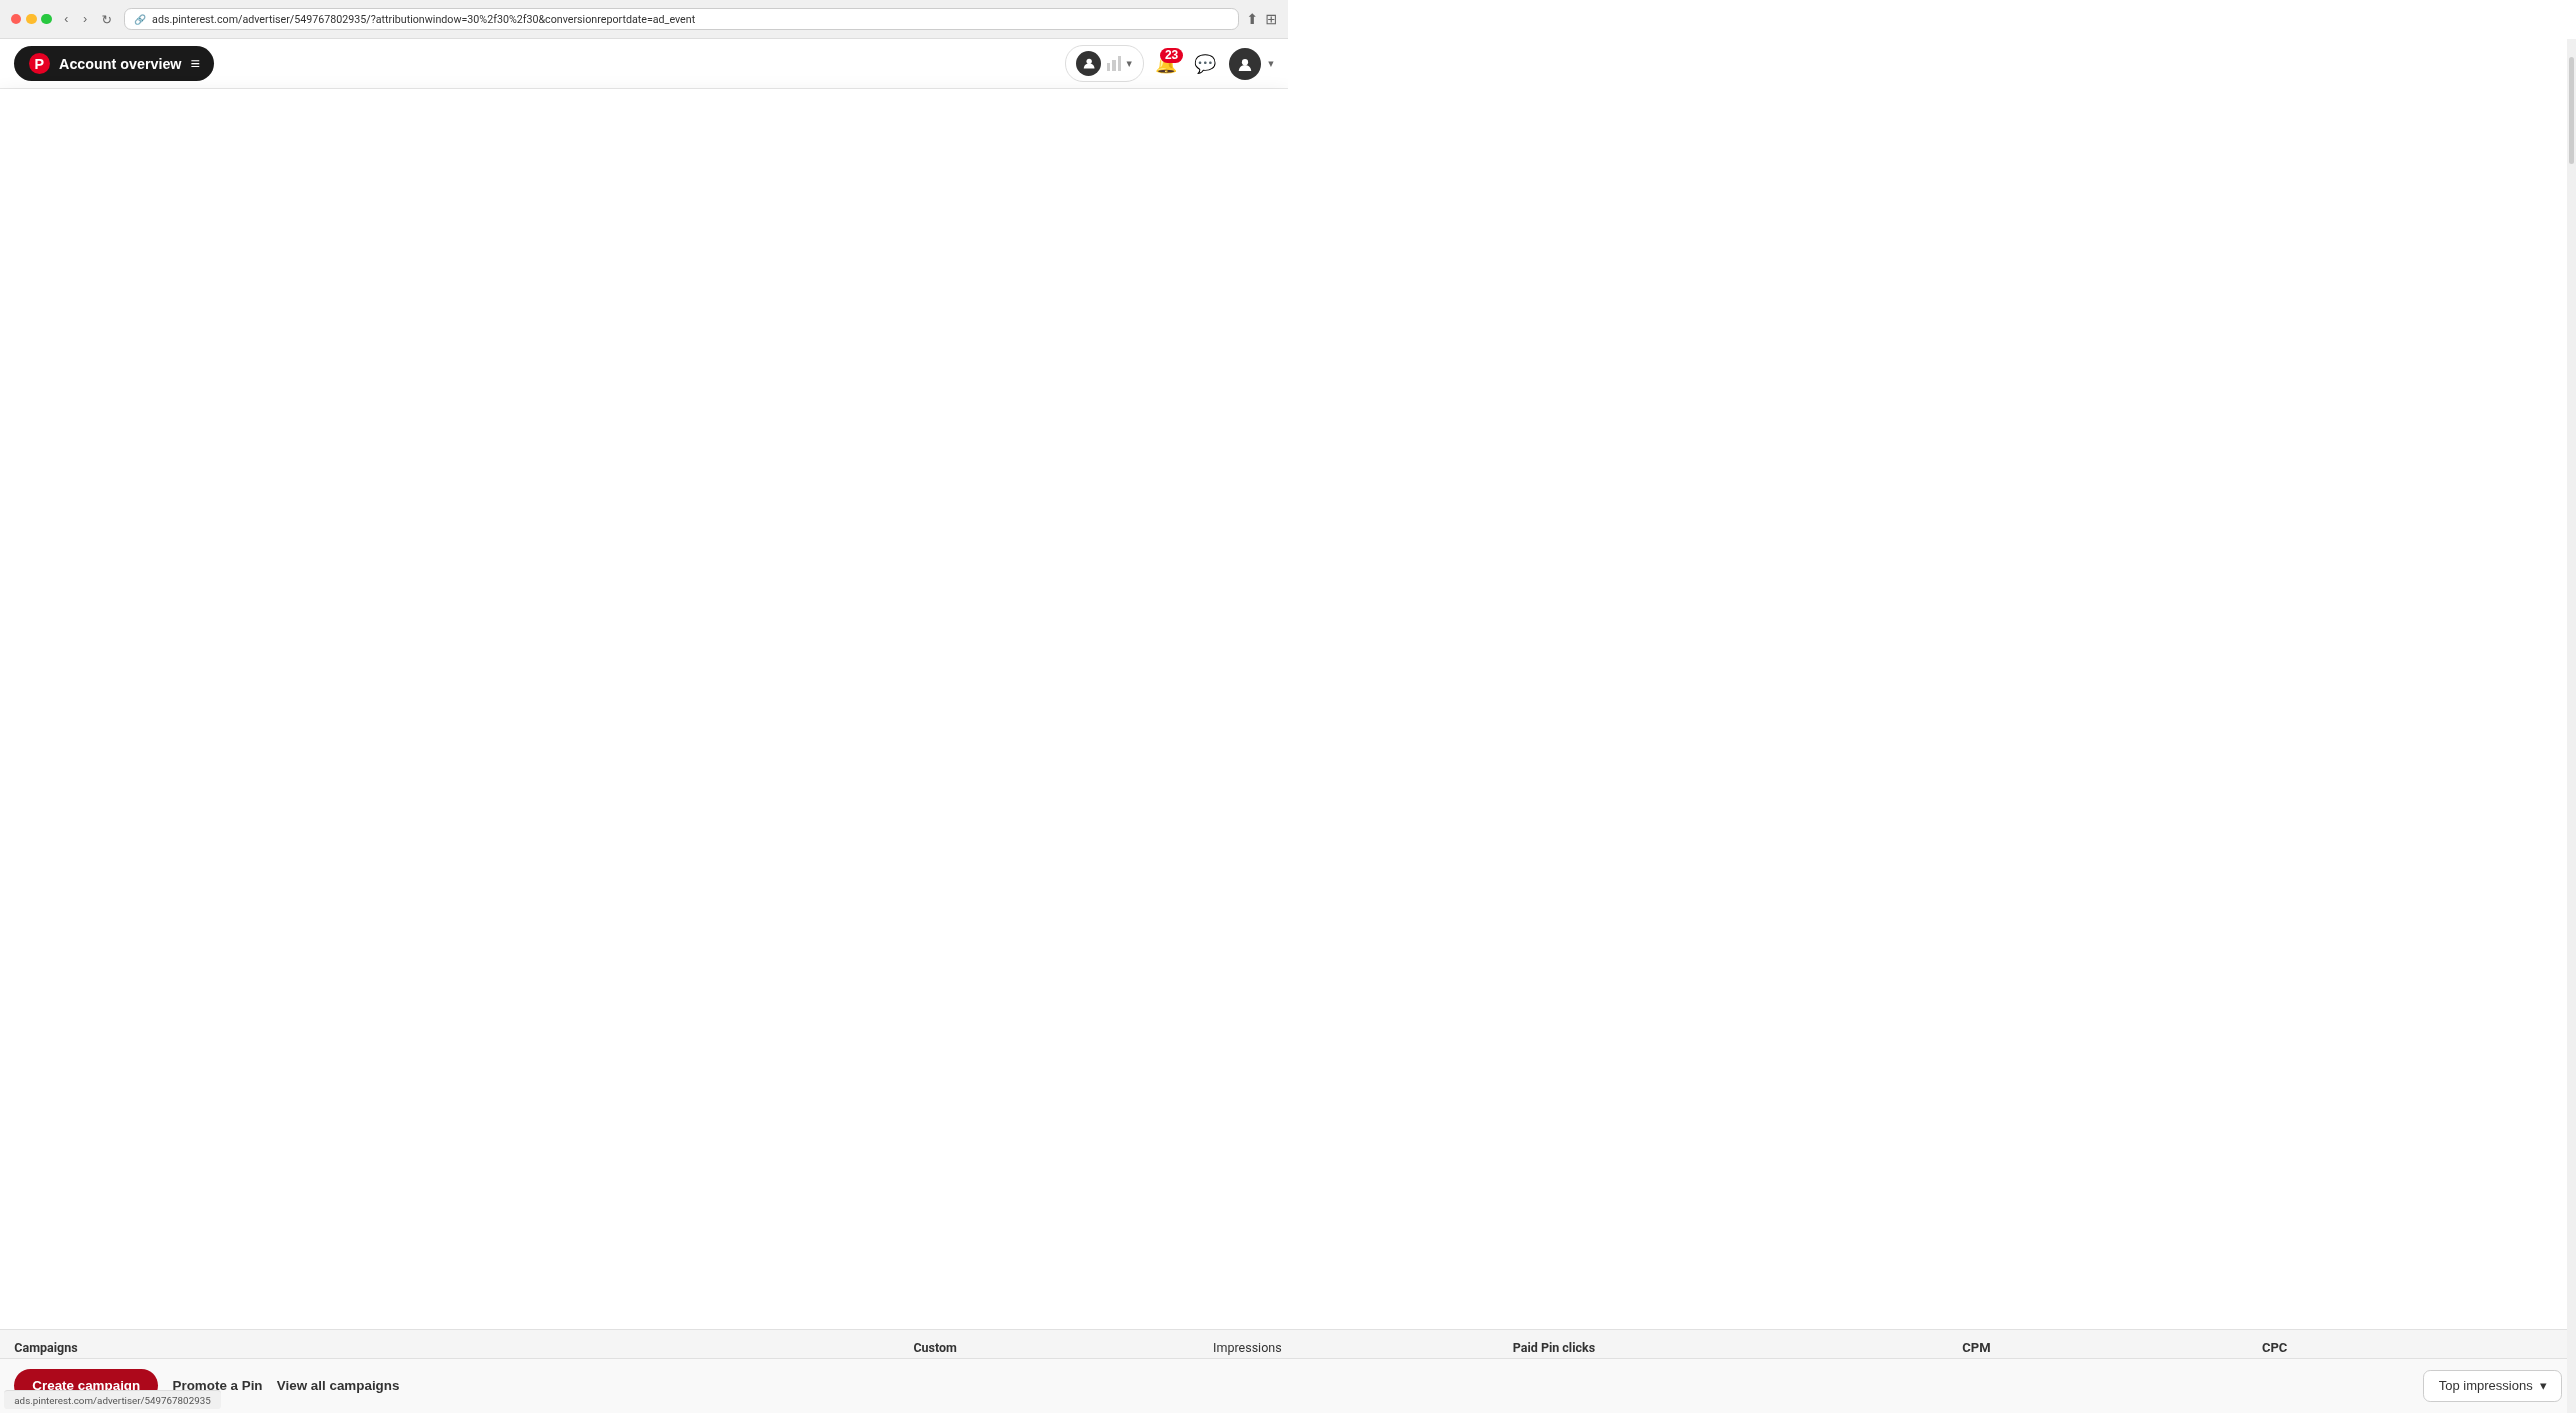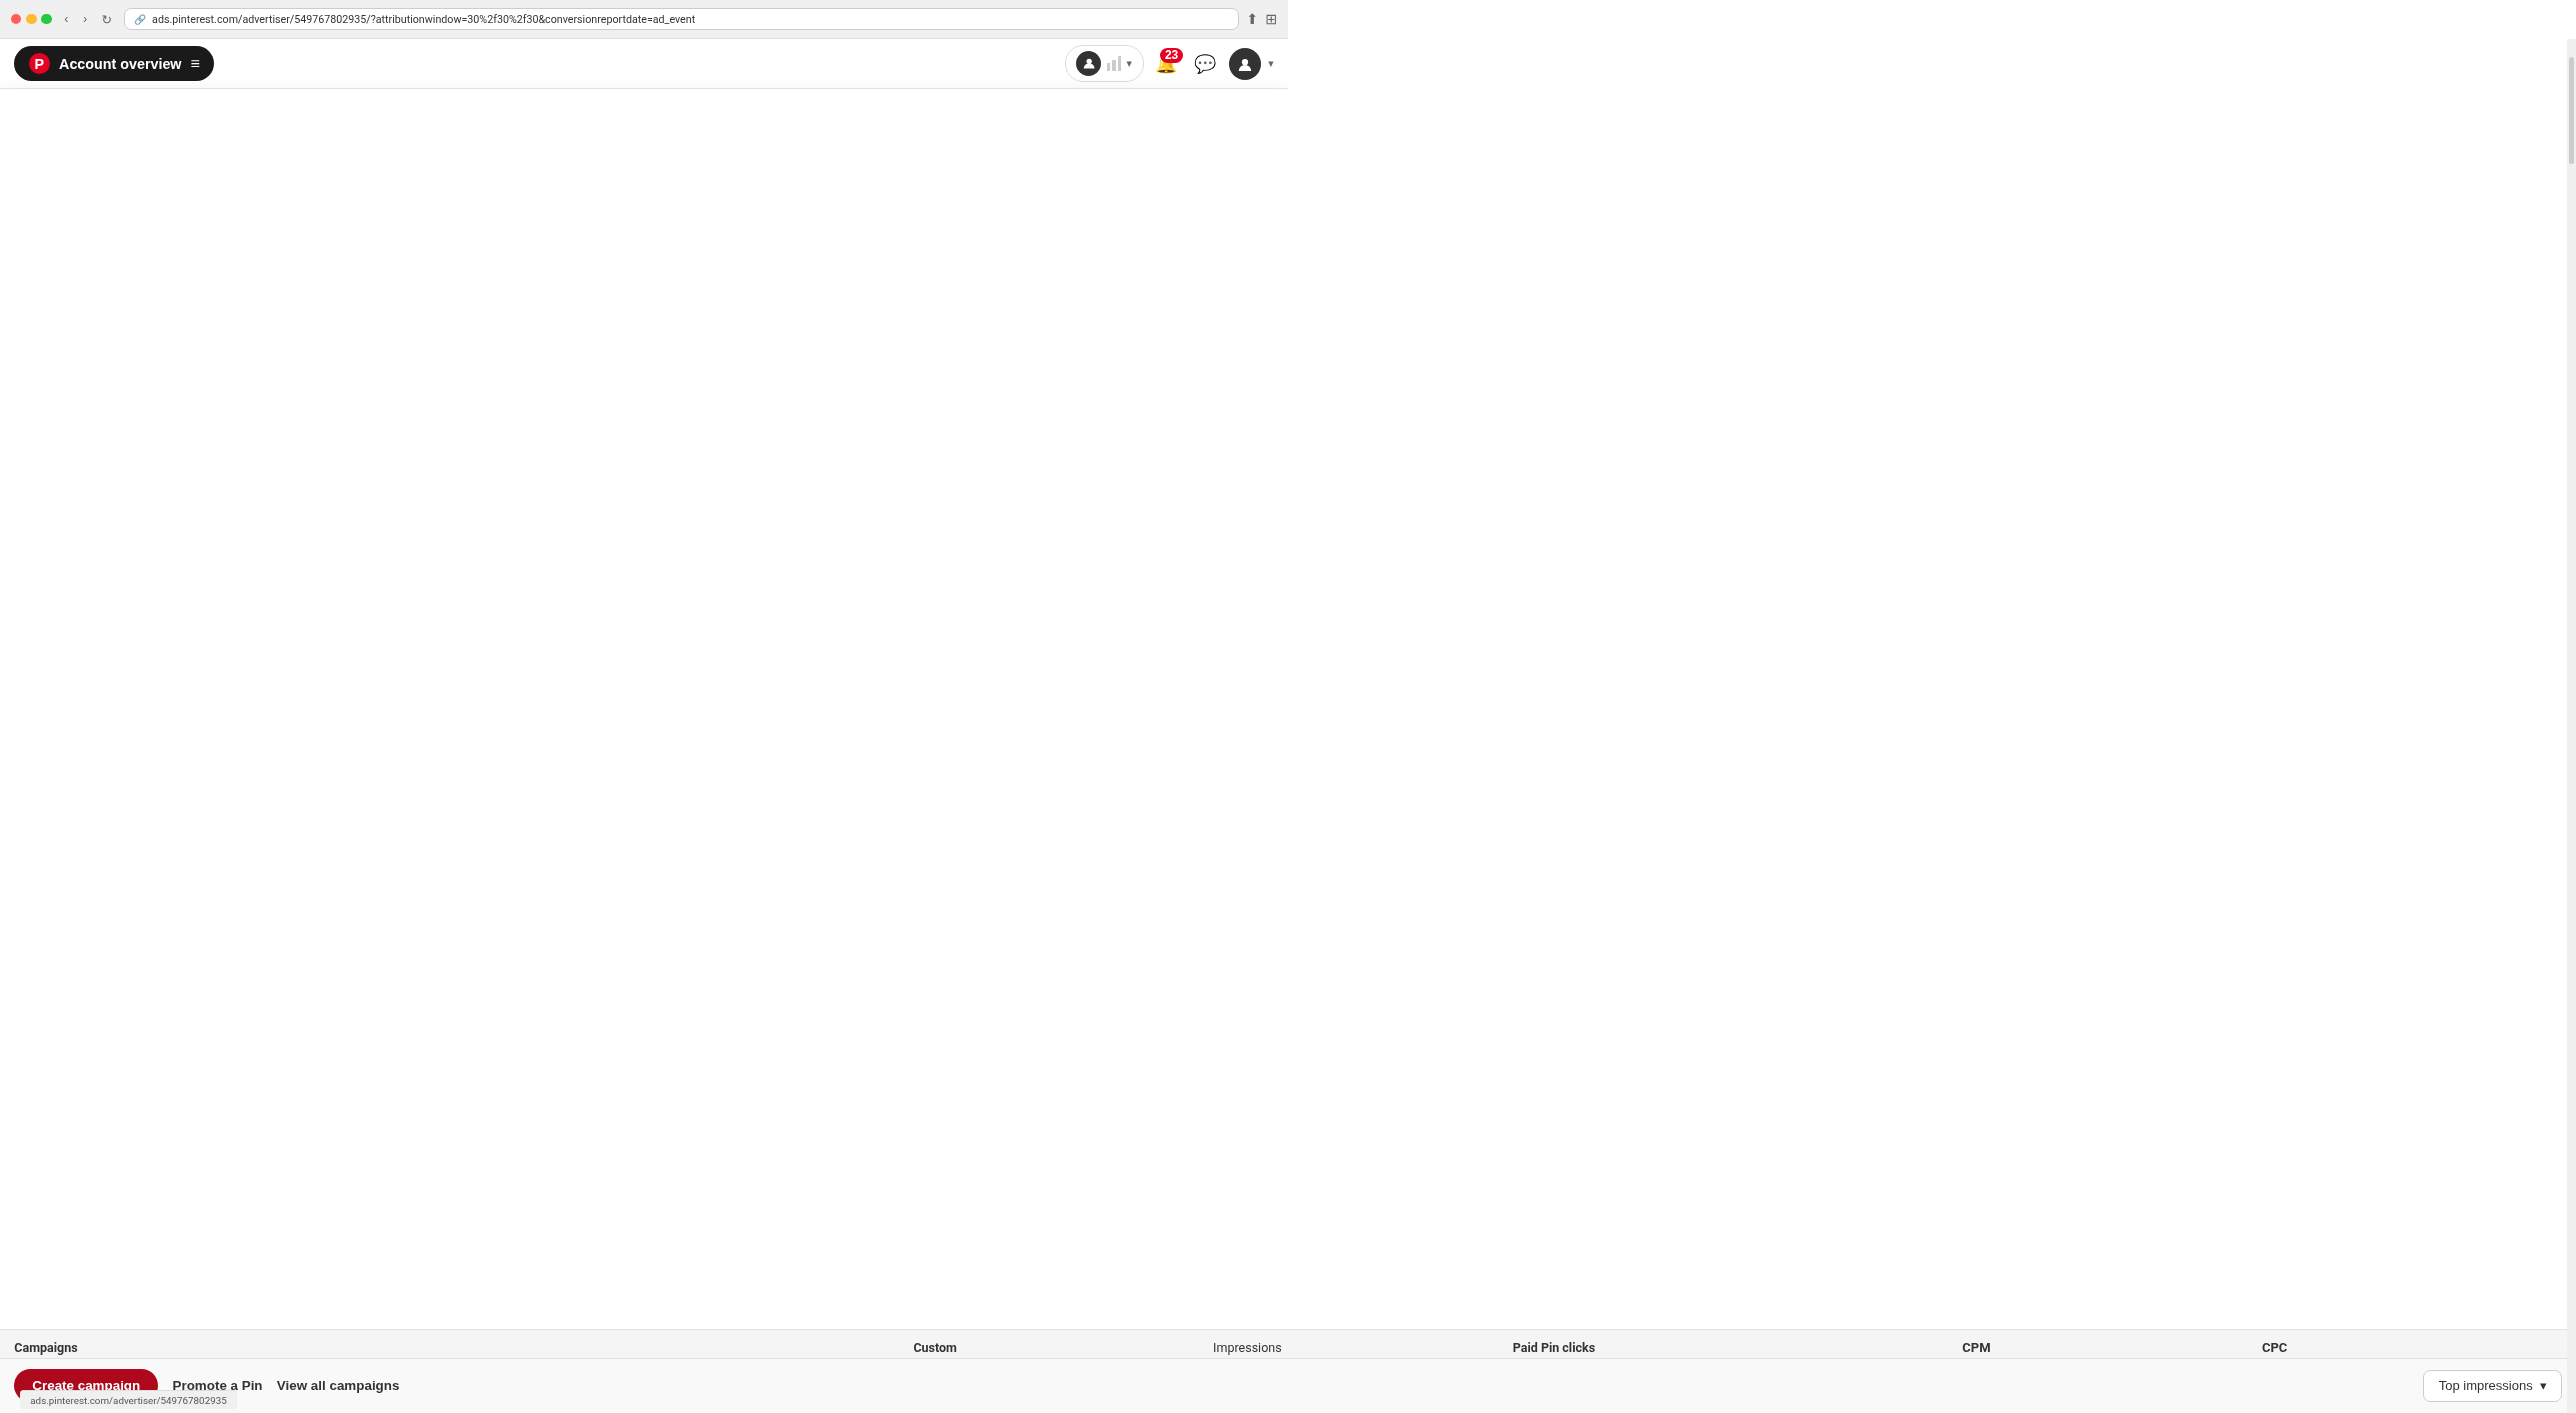--- a/index.html
+++ b/index.html
@@ -169,21 +169,21 @@
     }
     .th-campaigns { flex: 3; font-size: 12.5px; font-weight: 700; color: #333; }
     .th-spend { flex: 1; font-size: 12.5px; font-weight: 700; color: #333; }
     .th-impressions { flex: 1; font-size: 12.5px; font-weight: 400; color: #333; }
     .th-clicks { flex: 1.5; font-size: 12.5px; font-weight: 700; color: #333; }
     .th-cpm { flex: 1; font-size: 13px; font-weight: 700; color: #333; }
     .th-cpc { flex: 1; font-size: 13px; font-weight: 700; color: #333; }
 
     
     .status-bar {
-      position: fixed; bottom: 0; left: 16px;
+      position: fixed; bottom: 0; left: 0;
       background: #f0f0f0; border-top: 0.9px solid #ddd;
       padding: 3.6px 10.7px; font-size: 9.8px; color: #555; z-index: 1000;
       border-radius: 3.6px; margin: 3.6px;
     }
 
     
     .scrollbar-area {
       position: fixed; right: 0; top: 39px; bottom: 0;
       width: 9px; background: #f0f0f0; z-index: 400;
     }

